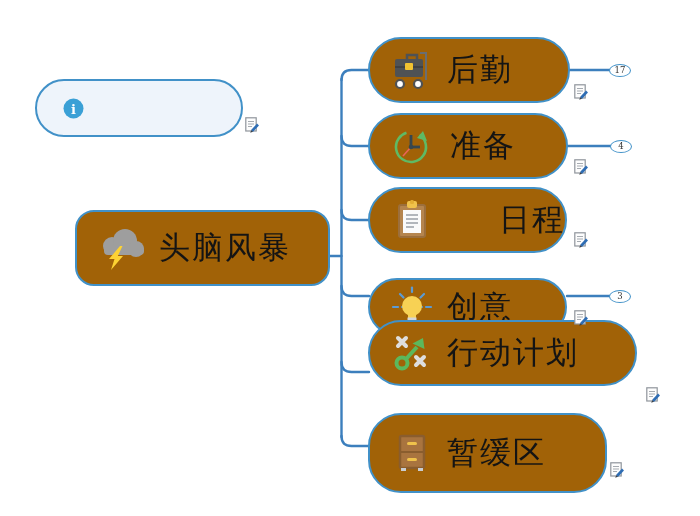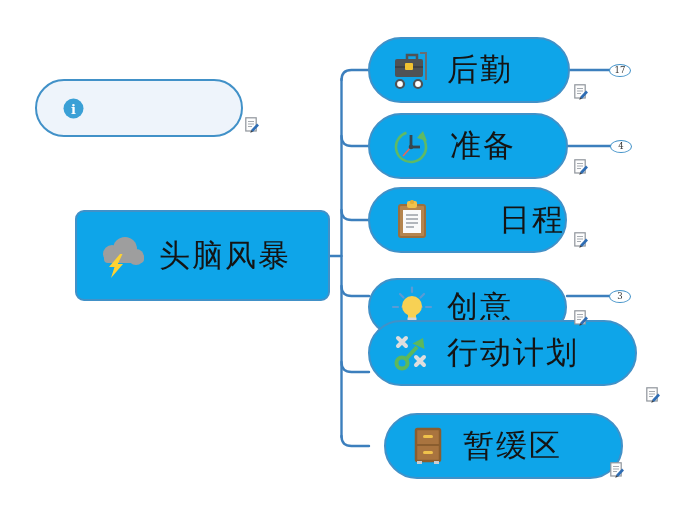--- a/index.html
+++ b/index.html
@@ -3,21 +3,21 @@
 <meta charset="utf-8">
 <style>
   html,body{margin:0;padding:0;background:#ffffff;}
   .canvas{
     position:relative;width:700px;height:516px;background:#ffffff;overflow:hidden;
     font-family:"DejaVu Serif", serif;
   }
   .connectors{position:absolute;left:0;top:0;width:700px;height:516px;z-index:1;}
   .node{
     position:absolute;z-index:2;display:flex;align-items:center;
-    background:#0ea5e9;border:2px solid #4191c8;box-sizing:border-box;
+    background:#a16207;border:2px solid #4191c8;box-sizing:border-box;
     color:#141414;
   }
   .node .label{white-space:nowrap;letter-spacing:2px;}
   .tip{border-radius:29px;padding-left:26px;gap:10px;font-size:27px;background:#eef4fb;}
   .central{border-radius:9px;padding-left:20px;gap:12px;font-size:31px;border-width:2.5px;}
   .branch{border-radius:33px;padding-left:20px;gap:13px;font-size:31px;}
   .icon{display:inline-flex;flex:0 0 auto;}
   .note{position:absolute;z-index:3;width:14px;height:16px;cursor:pointer;}
   .badge{
     position:absolute;z-index:3;width:22px;height:13px;border:1.4px solid #4191c8;
@@ -59,21 +59,21 @@
   </div>
   <span class="note" style="left:245px;top:117px;">
     <svg width="14" height="16" viewBox="0 0 14 16">
       <rect x="0.8" y="0.8" width="10.4" height="13.2" fill="#fdfdfd" stroke="#8f959c" stroke-width="1.2"></rect>
       <path d="M3,4.5 h6 M3,7 h6 M3,9.5 h4" stroke="#a6abb1" stroke-width="1"></path>
       <path d="M7,14 L13,7.5" stroke="#2e6db4" stroke-width="2.6"></path>
       <path d="M5.2,15.8 L8,14.8 L6.2,13.2 Z" fill="#3a3f45"></path>
     </svg>
   </span>
 
-  <div class="node central" style="left:75px;top:210px;width:255px;height:91px;">
+  <div class="node central" style="left:75px;top:210px;width:255px;height:76px;border-radius:19px;">
     <span class="icon">
       <svg width="50" height="46" viewBox="0 0 50 46">
         <g fill="#9e9e9e">
           <circle cx="15" cy="21" r="9"></circle>
           <circle cx="28" cy="16" r="12"></circle>
           <circle cx="39" cy="24" r="8"></circle>
           <rect x="7" y="21" width="40" height="9" rx="4"></rect>
         </g>
         <polygon points="23,21 12,34 17.5,34 14,45 26,31 20.8,31 25.5,21" fill="#fdd233"></polygon>
       </svg>
@@ -201,21 +201,21 @@
   </div>
   <span class="note" style="left:646px;top:387px;">
     <svg width="14" height="16" viewBox="0 0 14 16">
       <rect x="0.8" y="0.8" width="10.4" height="13.2" fill="#fdfdfd" stroke="#8f959c" stroke-width="1.2"></rect>
       <path d="M3,4.5 h6 M3,7 h6 M3,9.5 h4" stroke="#a6abb1" stroke-width="1"></path>
       <path d="M7,14 L13,7.5" stroke="#2e6db4" stroke-width="2.6"></path>
       <path d="M5.2,15.8 L8,14.8 L6.2,13.2 Z" fill="#3a3f45"></path>
     </svg>
   </span>
 
-  <div class="node branch" style="left:384px;top:413px;width:239px;height:66px;align-items:center;">
+  <div class="node branch" style="left:368px;top:413px;width:239px;height:80px;align-items:center;">
     <span class="icon">
       <svg width="44" height="44" viewBox="0 0 44 44">
         <rect x="10" y="5" width="24" height="32" rx="1.5" fill="#a9743f" stroke="#8a5d2e" stroke-width="2.5"></rect>
         <path d="M10,21 h24" stroke="#8a5d2e" stroke-width="2"></path>
         <rect x="17" y="11" width="10" height="3" rx="1.5" fill="#f0c24b"></rect>
         <rect x="17" y="27" width="10" height="3" rx="1.5" fill="#f0c24b"></rect>
         <rect x="11" y="37" width="5" height="3" fill="#c9cdd2"></rect>
         <rect x="28" y="37" width="5" height="3" fill="#c9cdd2"></rect>
       </svg>
     </span>

